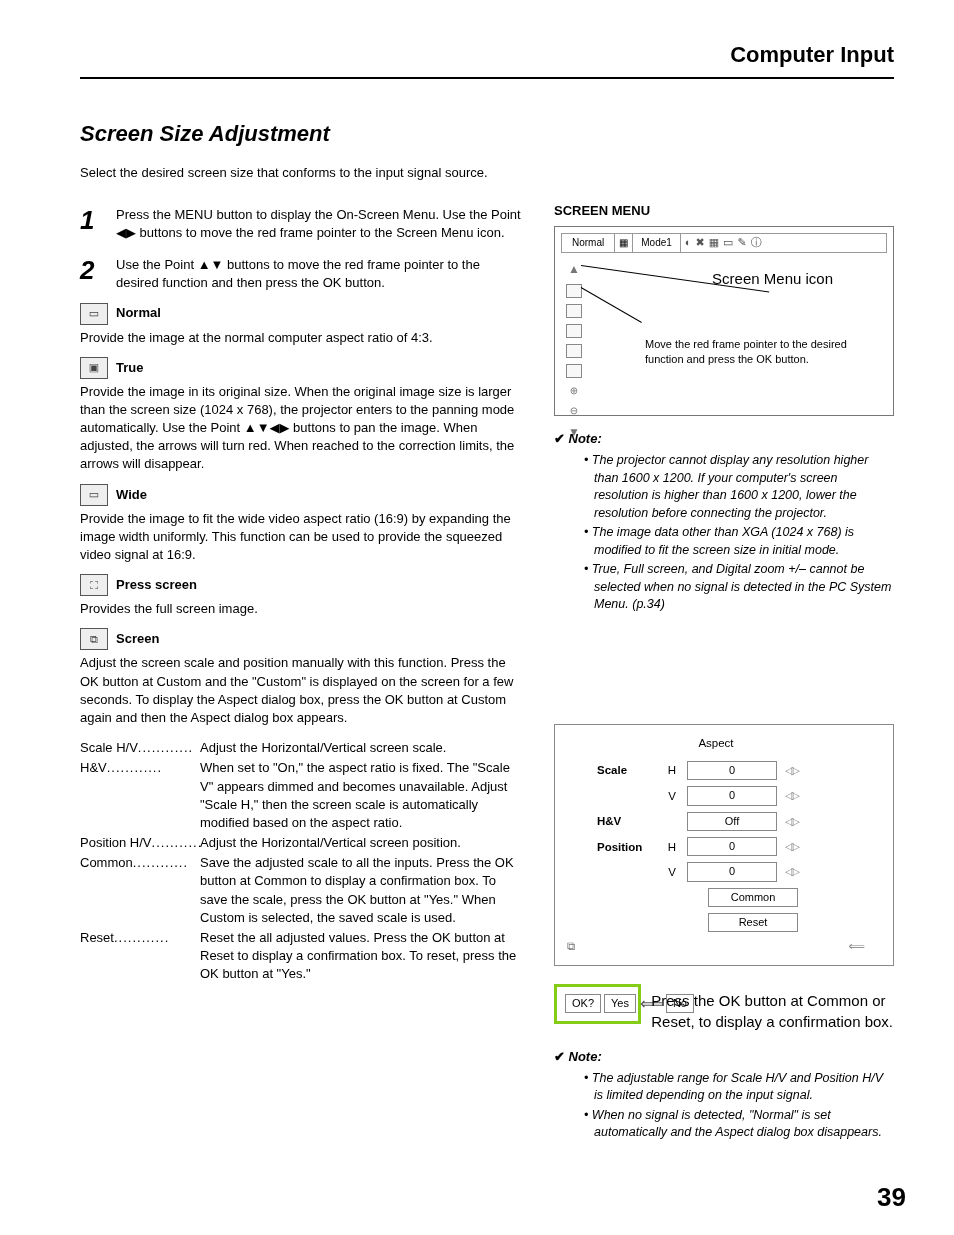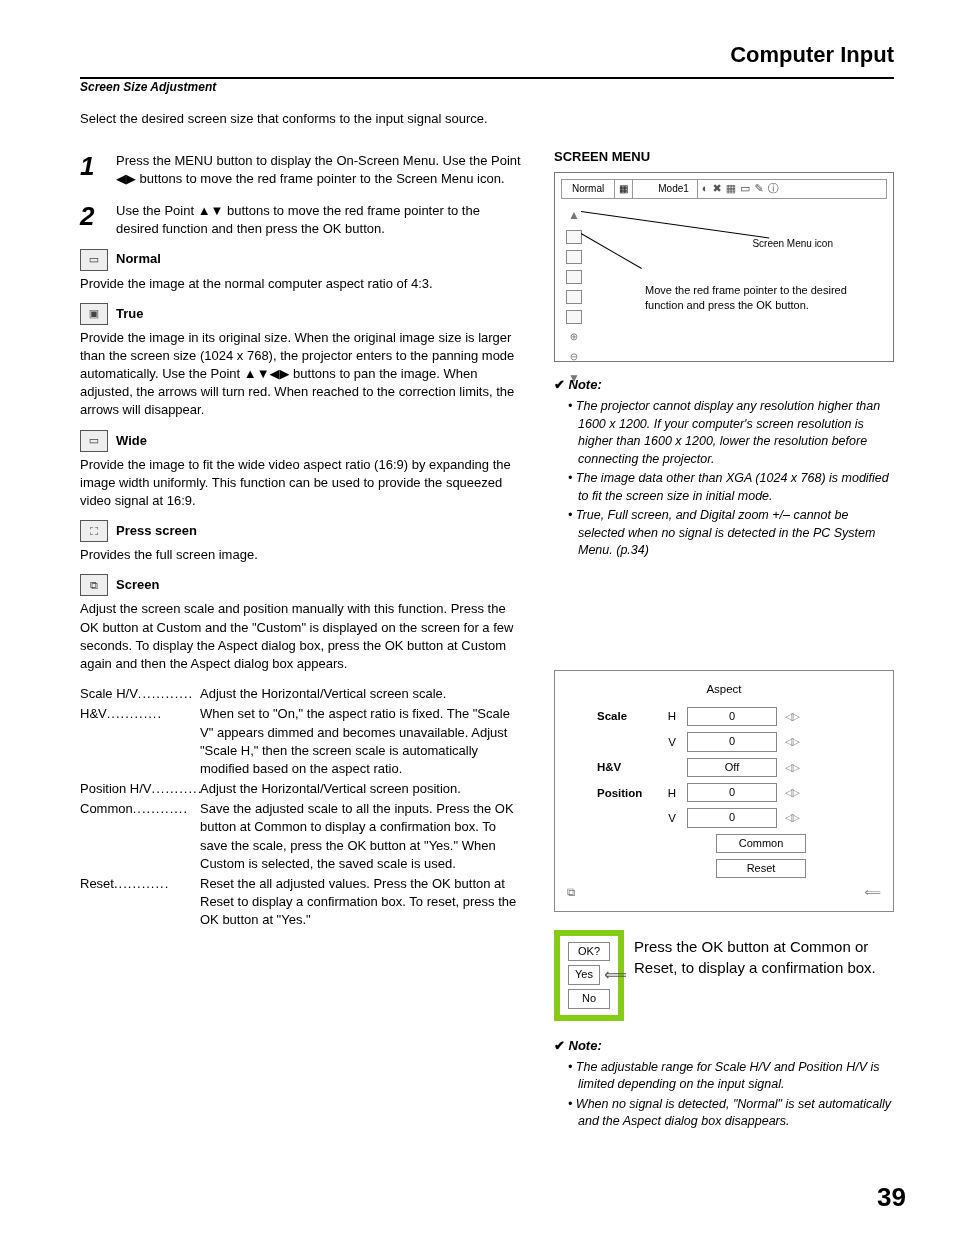--- a/index.html
+++ b/index.html
@@ -17,25 +17,26 @@
     padding: 40px 60px 40px 80px;
     position: relative;
     height: 100%;
   }
   .top-title {
     text-align: right;
     font-size: 22px;
     font-weight: bold;
     border-bottom: 2px solid #000;
     padding-bottom: 6px;
+    margin-bottom: 40px;
   }
   .section-title {
     font-style: italic;
     font-weight: bold;
-    font-size: 12px;
+    font-size: 22px;
     margin-bottom: 14px;
   }
   .intro { margin-bottom: 20px; }
   .cols { display: flex; gap: 30px; }
   .col-left { flex: 1; min-width: 0; }
   .col-right { width: 340px; flex-shrink: 0; }
   .step { display: flex; margin-bottom: 10px; }
   .step-num { font-size: 26px; font-weight: bold; font-style: italic; width: 36px; flex-shrink: 0; }
   .step-text { padding-top: 4px; }
   .feat { display: flex; align-items: center; margin: 10px 0 4px; gap: 8px; }
@@ -51,48 +52,48 @@
   .def-term { width: 120px; flex-shrink: 0; white-space: nowrap; overflow: hidden; }
   .def-dots::after { content: "............"; letter-spacing: 1px; }
   .def-body { flex: 1; }
   .menu-title { font-weight: bold; margin-bottom: 6px; }
   .menu-fig {
     border: 1px solid #777; padding: 6px 6px 6px 6px; background: #fff; margin-bottom: 14px;
     position: relative; height: 190px;
   }
   .menu-bar { display: flex; align-items: center; border: 1px solid #999; height: 20px; margin-bottom: 6px; font-size: 10px; }
   .menu-bar .tab { border-right: 1px solid #999; padding: 0 10px; height: 100%; display: flex; align-items: center; }
-  .menu-bar .modes { padding: 0 8px; border-right: 1px solid #999; height:100%; display:flex; align-items:center;margin-left:17px;}
+  .menu-bar .modes { padding: 0 8px; border-right: 1px solid #999; height:100%; display:flex; align-items:center;}
   .menu-bar .icons { flex:1; display:flex; gap:4px; padding:0 4px; align-items:center; color:#555; font-size:11px;}
   .menu-left { position: absolute; left: 10px; top: 34px; width: 18px; display: flex; flex-direction: column; gap: 6px; color:#777; font-size:12px; align-items:center;}
   .menu-left div { width:16px; height:14px; border:1px solid #888; background:#f8f8f8;}
-  .callout1 { position: absolute; right: 60px; top: 64px; font-size: 10px; }
+  .callout1 { position: absolute; right: 60px; top: 41px; font-size: 15px; }
   .callout1-line { position:absolute; left:26px; top:38px; width:190px; height:1px; background:#000; transform: rotate(8deg); transform-origin: left;}
   .callout2 { position: absolute; left: 90px; top: 110px; font-size: 11px; width: 220px;}
   .callout2-line { position:absolute; left:26px; top:60px; width:70px; height:1px; background:#000; transform: rotate(30deg); transform-origin:left;}
   .note-title { font-weight: bold; font-style: italic; margin-bottom: 4px; }
   .note-title::before { content: "✔ "; font-style: normal; }
   .note-list { margin: 0 0 20px 14px; font-style: italic; font-size: 12.5px; }
-  .note-list li { list-style: none; text-indent: -10px; padding-left: 10px; margin-bottom: 2px;}
+  .note-list li { list-style: none; text-indent: -10px; padding-left: 10px; margin-bottom: 2px; margin-left: 16px;}
   .note-list li::before { content: "• "; }
   .aspect-box {
-    border: 1px solid #888; padding: 10px 12px 10px 12px; margin-top: 110px; margin-bottom: 18px;
+    border: 1px solid #888; padding: 10px 28px 10px 12px; margin-top: 110px; margin-bottom: 18px;
     font-size: 11.5px; position: relative;
   }
   .aspect-title { text-align: center; margin-bottom: 10px; }
   .aspect-row { display: flex; align-items: center; margin-bottom: 6px; gap: 8px; margin-left: 30px; }
   .aspect-row .lab { width: 60px; font-weight: bold;}
   .aspect-row .sub { width: 14px; text-align:center;}
   .aspect-row .val { width: 90px; border: 1px solid #888; text-align: center; padding: 1px 0; font-size: 11px;}
   .aspect-row .arrows { color: #888; font-size: 11px; letter-spacing: -2px;}
   .aspect-btn-row { display:flex; justify-content:center; margin-bottom:6px;}
   .aspect-btn { width: 90px; border: 1px solid #888; text-align: center; padding: 1px 0; font-size: 11px; margin-left: 74px;}
   .aspect-footer { display:flex; justify-content:space-between; align-items:center; margin-top:6px; color:#777;}
   .ok-row { display:flex; gap:10px; align-items:flex-start; margin-bottom:16px;}
-  .ok-box { border:6px solid #84cc16; padding:6px 8px; display:flex; flex-direction:column; gap:3px; min-width:70px;}
+  .ok-box { border:3px solid #84cc16; padding:6px 8px; display:flex; flex-direction:row; gap:3px; min-width:70px;align-items:center;}
   .ok-box .opt { border:1px solid #888; text-align:center; font-size:11px; padding:1px 6px;}
   .ok-text { font-size:15px; padding-top: 6px;}
   .ok-arrow { font-size:16px; color:#555; align-self:center;}
   .page-num { position: absolute; bottom: 20px; right: 48px; font-size: 26px; font-weight: bold; }
 </style>
 </head>
 <body>
 
 <div class="page">
   <div class="top-title">Computer Input</div>

